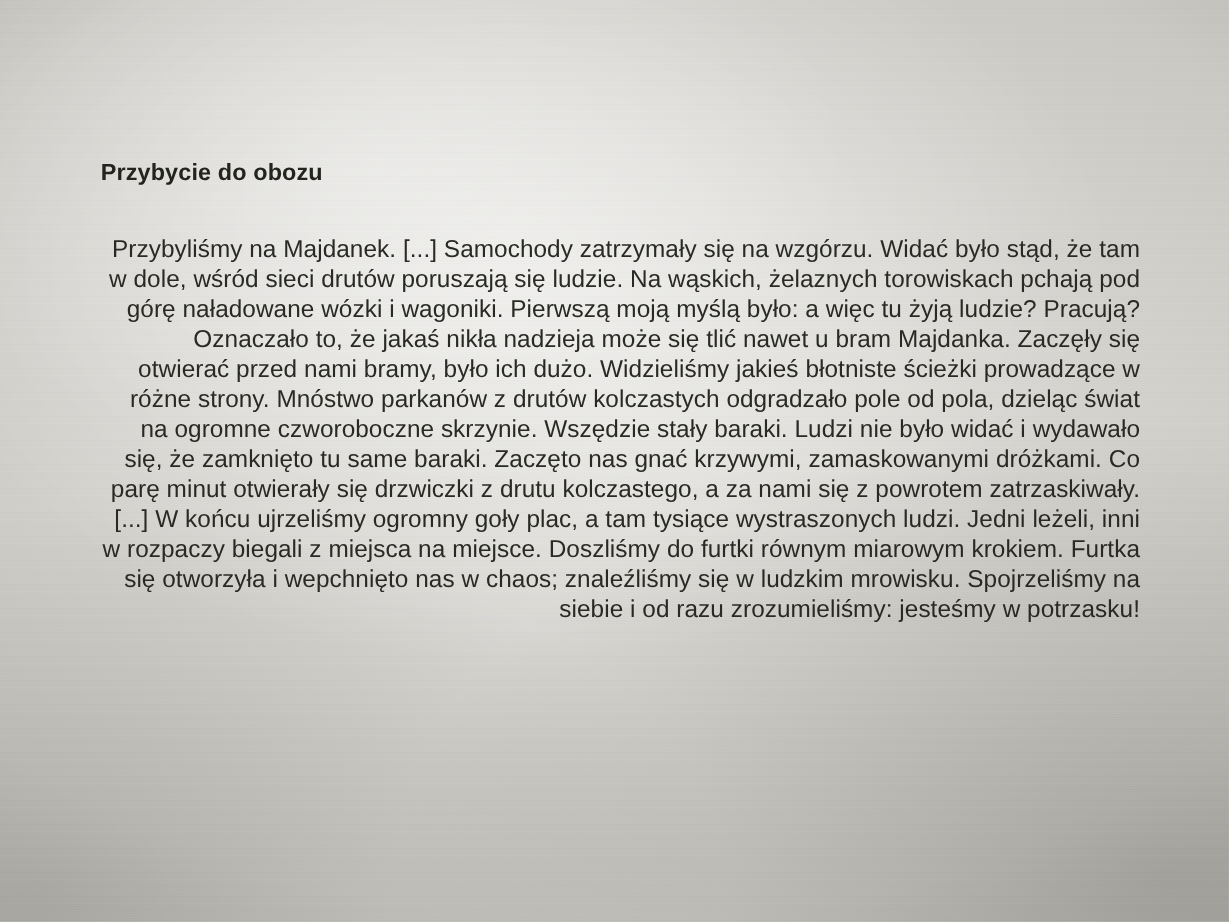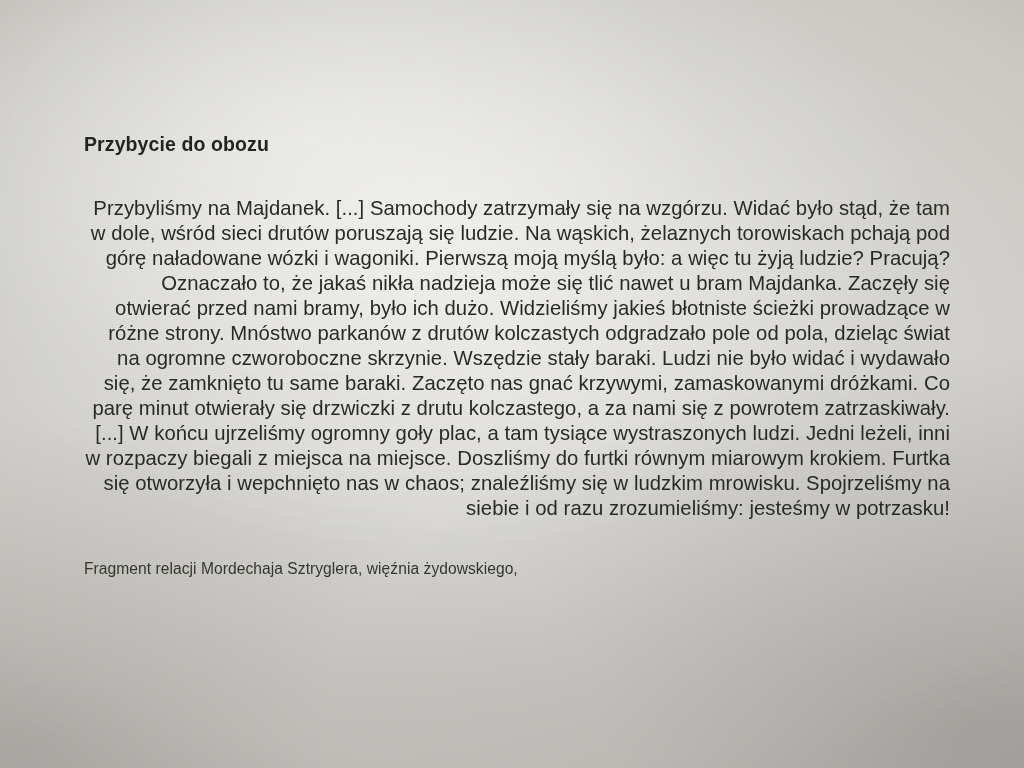--- a/index.html
+++ b/index.html
@@ -88,16 +88,15 @@
 </head>
 <body>
 
 <div class="panel">
   <div class="content">
     <h1 class="headline">Przybycie do obozu</h1>
 
     <p class="quote">Przybyliśmy na Majdanek. [...] Samochody zatrzymały się na wzgórzu. Widać było stąd, że tam w dole, wśród sieci drutów poruszają się ludzie. Na wąskich, żelaznych torowiskach pchają pod górę naładowane wózki i wagoniki. Pierwszą moją myślą było: a więc tu żyją ludzie? Pracują? Oznaczało to, że jakaś nikła nadzieja może się tlić nawet u bram Majdanka. Zaczęły się otwierać przed nami bramy, było ich dużo. Widzieliśmy jakieś błotniste ścieżki prowadzące w różne strony. Mnóstwo parkanów z drutów kolczastych odgradzało pole od pola, dzieląc świat na ogromne czworoboczne skrzynie. Wszędzie stały baraki. Ludzi nie było widać i wydawało się, że zamknięto tu same baraki. Zaczęto nas gnać krzywymi, zamaskowanymi dróżkami. Co parę minut otwierały się drzwiczki z drutu kolczastego, a za nami się z powrotem zatrzaskiwały. [...] W końcu ujrzeliśmy ogromny goły plac, a tam tysiące wystraszonych ludzi. Jedni leżeli, inni w rozpaczy biegali z miejsca na miejsce. Doszliśmy do furtki równym miarowym krokiem. Furtka się otworzyła i wepchnięto nas w chaos; znaleźliśmy się w ludzkim mrowisku. Spojrzeliśmy na siebie i od razu zrozumieliśmy: jesteśmy w potrzasku!</p>
 
     <div class="attribution">
-      <div>Fragment relacji Mordechaja Sztryglera, więźnia żydowskiego,</div>
     </div>
   </div>
 </div>
 
 </body></html>

